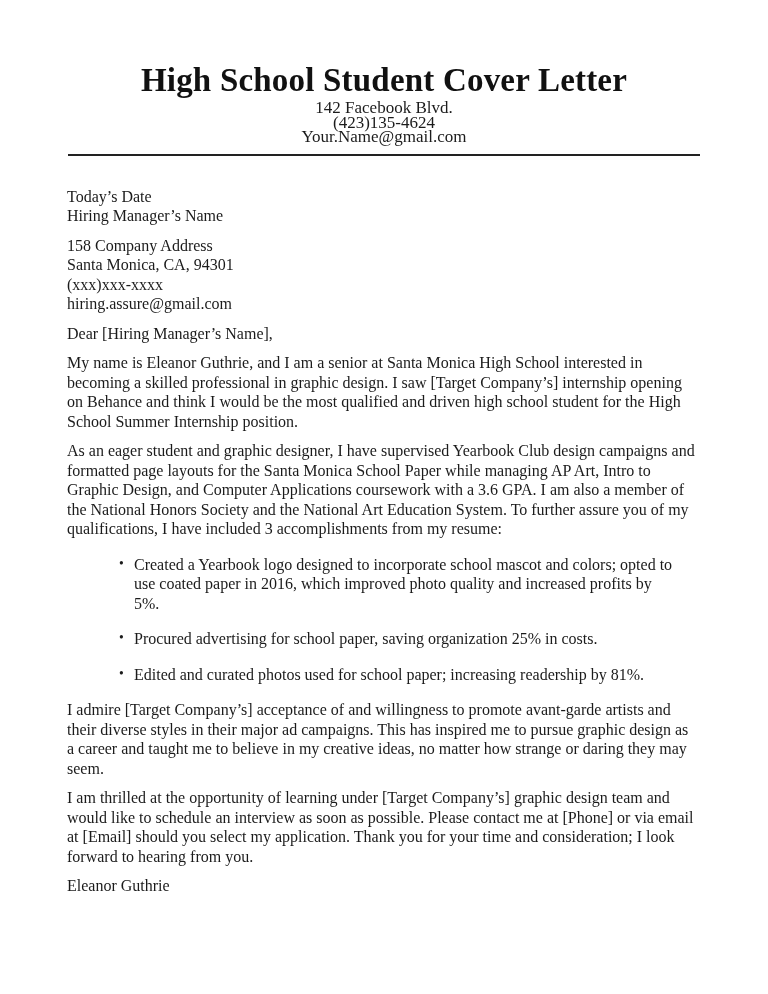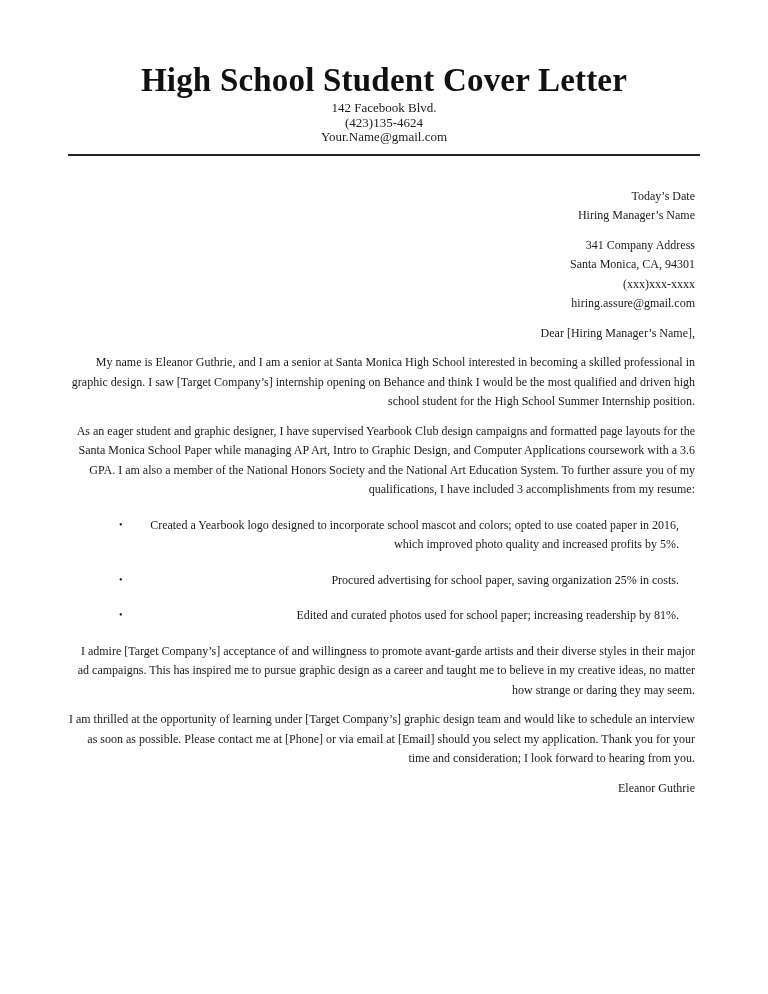--- a/index.html
+++ b/index.html
@@ -15,35 +15,35 @@
     -webkit-font-smoothing: antialiased;
   }
   .header { padding-top: 62px; text-align: center; }
   .title {
     font-size: 33px;
     font-weight: bold;
     line-height: 36px;
     letter-spacing: 0.2px;
     color: #111111;
   }
-  .contact { margin-top: 3px; font-size: 13px; line-height: 14.6px; color: #1b1b1b; }
+  .contact { margin-top: 3px; font-size: 17px; line-height: 14.6px; color: #1b1b1b; }
   .contact div { white-space: nowrap; }
   .rule {
     width: 632px;
     margin: 9px auto 0 auto;
     border: none;
     border-top: 2px solid #222222;
     height: 0;
   }
   .body {
     margin: 31px 0 0 67px;
     width: 628px;
-    font-size: 12px;
+    font-size: 16px;
     line-height: 19.5px;
-    text-align: right;
+    text-align: left;
   }
   .block { margin: 0 0 10px 0; }
   .block div, .block p { margin: 0; }
   p.para { margin: 1px 0 10px 0; }
   ul.bullets { margin: 0 0 10px 0; padding: 0; list-style: none; }
   ul.bullets li { position: relative; padding-left: 51px; margin: 16px; }
   ul.bullets li::before {
     content: "\2022";
     position: absolute;
     left: 36px;
@@ -68,21 +68,21 @@
   </div>
 
   <div class="body">
 
     <div class="block">
       <div>Today’s Date</div>
       <div>Hiring Manager’s Name</div>
     </div>
 
     <div class="block">
-      <div>341 Company Address</div>
+      <div>158 Company Address</div>
       <div>Santa Monica, CA, 94301</div>
       <div>(xxx)xxx-xxxx</div>
       <div>hiring.assure@gmail.com</div>
     </div>
 
     <p class="para">Dear [Hiring Manager’s Name],</p>
 
     <p class="para">My name is Eleanor Guthrie, and I am a senior at Santa Monica High School interested in becoming a skilled professional in graphic design. I saw [Target Company’s] internship opening on Behance and think I would be the most qualified and driven high school student for the High School Summer Internship position.</p>
 
     <p class="para">As an eager student and graphic designer, I have supervised Yearbook Club design campaigns and formatted page layouts for the Santa Monica School Paper while managing AP Art, Intro to Graphic Design, and Computer Applications coursework with a 3.6 GPA. I am also a member of the National Honors Society and the National Art Education System. To further assure you of my qualifications, I have included 3 accomplishments from my resume:</p>

